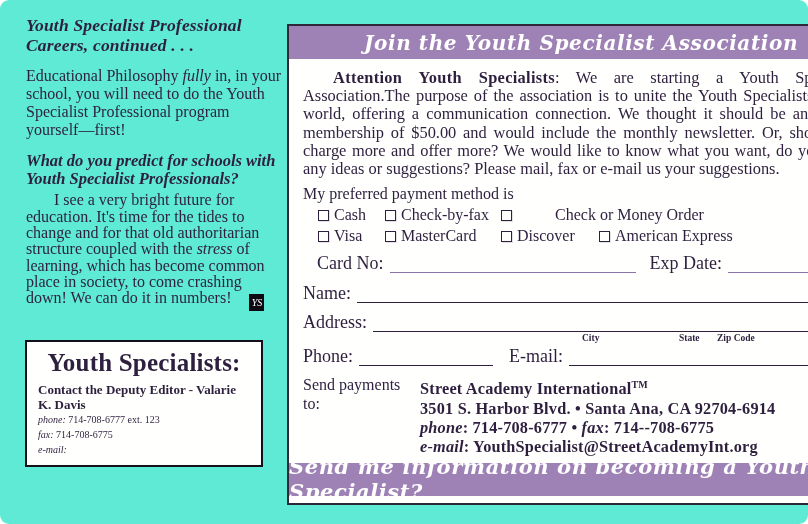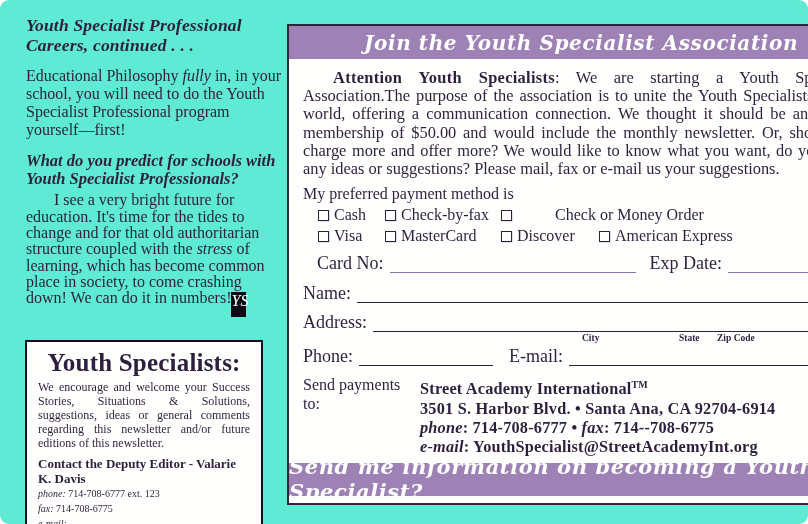--- a/index.html
+++ b/index.html
@@ -16,23 +16,23 @@
     font-weight:bold; font-style:italic; font-size:17.5px; line-height:1.12;
     letter-spacing:0.2px;
   }
   .left-para { font-size:16px; line-height:18px; margin-top:12px; }
   .left-question {
     font-weight:bold; font-style:italic; font-size:16.5px; line-height:1.1;
     margin-top:13px;
   }
   .left-para2 { font-size:16px; line-height:16.3px; margin-top:4px; text-indent:28px; }
   .end-mark {
-    display:inline-block; width:15px; height:25px; background:#0e0a14;
-    color:#ffffff; font-style:italic; font-size:16px; line-height:17px;
-    text-align:center; vertical-align:-3px; margin-left:0; text-indent:0;
+    display:inline-block; width:15px; height:17px; background:#0e0a14;
+    color:#ffffff; font-style:italic; font-size:10px; line-height:17px;
+    text-align:center; vertical-align:-3px; margin-left:18px; text-indent:0;
   }
 
   
   .info-box {
     position:absolute; left:25px; top:340px; width:238px;
     border:2px solid #121018; background:#fffffe; padding:7px 11px 8px 11px;
   }
   .info-title { font-weight:bold; font-size:25px; line-height:27px; text-align:center; letter-spacing:0.2px; }
   .info-body { font-size:12px; line-height:14px; text-align:justify; margin-top:4px; }
   .info-contact { font-weight:bold; font-size:13px; line-height:15px; margin-top:6px; }
@@ -91,21 +91,20 @@
 
     <div class="left-para"><span>Educational Philosophy </span><i>fully</i><span> in, in your school, you will need to do the Youth Specialist Professional program yourself—first!</span></div>
 
     <div class="left-question">What do you predict for schools with Youth Specialist Professionals?</div>
 
     <div class="left-para2"><span>I see a very bright future for education. It's time for the tides to change and for that old authoritarian structure coupled with the </span><i>stress</i><span> of learning, which has become common place in society, to come crashing down! We can do it in numbers!</span><span class="end-mark">YS</span></div>
   </div>
 
   <div class="info-box">
     <div class="info-title">Youth Specialists:</div>
-    <div class="info-body">We encourage and welcome your Success Stories, Situations &amp; Solutions, suggestions, ideas or general comments regarding this newsletter and/or future editions of this newsletter.</div>
     <div class="info-contact">Contact the Deputy Editor - Valarie K. Davis</div>
     <div class="info-line"><span class="lbl">phone:</span><span> 714-708-6777 ext. 123</span></div>
     <div class="info-line"><span class="lbl">fax:</span><span> 714-708-6775</span></div>
     <div class="info-line"><span class="lbl">e-mail:</span></div>
   </div>
 
   <div class="panel">
 
     <div class="banner">Join the Youth Specialist Association</div>
 

